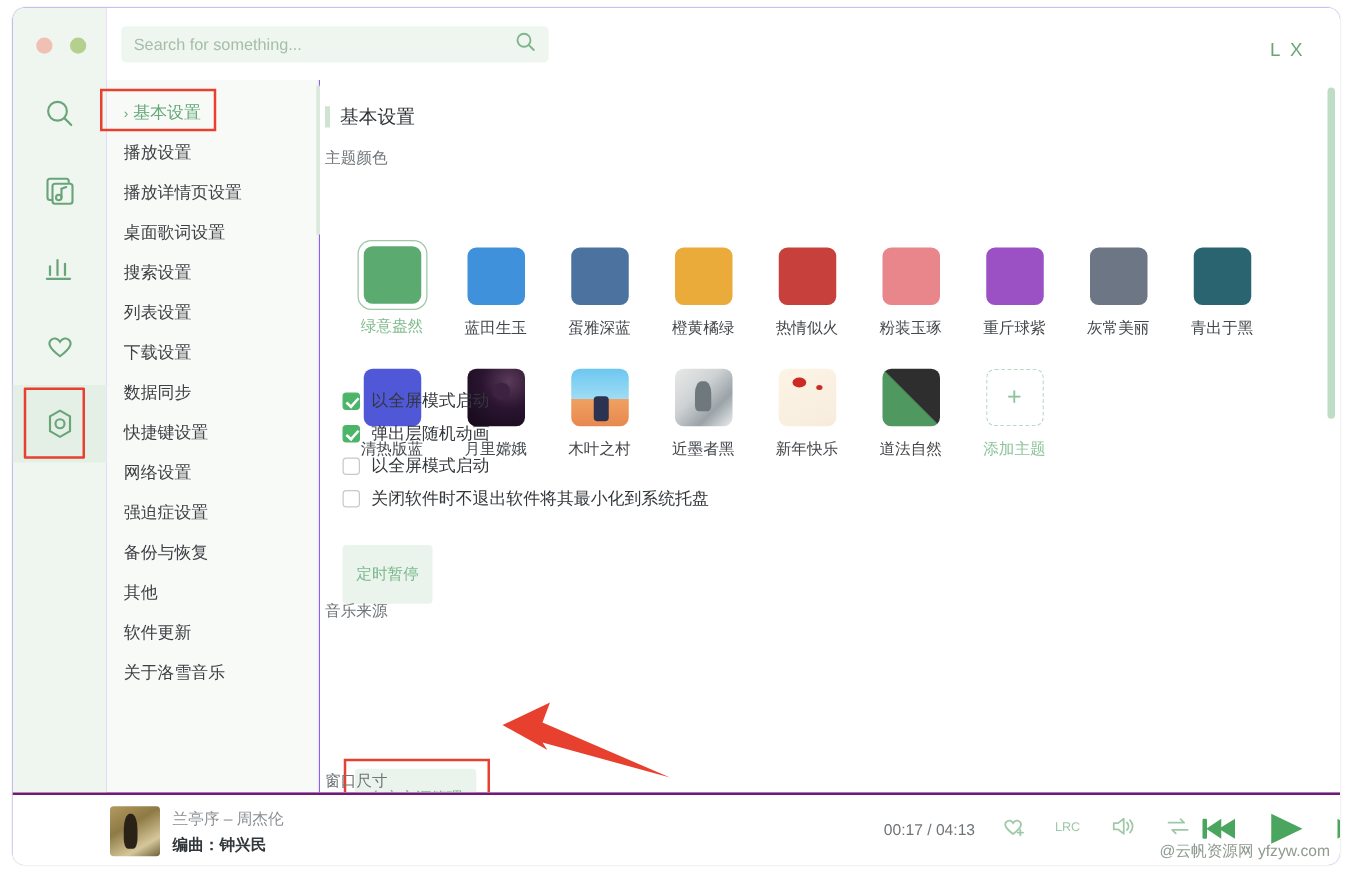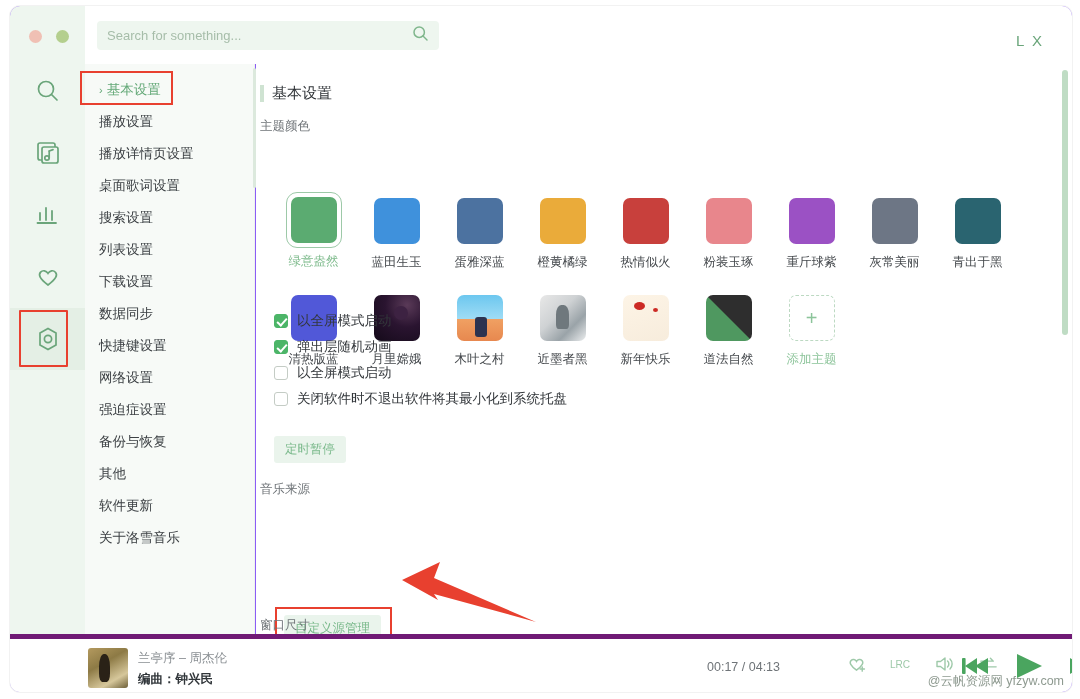--- a/index.html
+++ b/index.html
@@ -247,21 +247,21 @@
     border-width: 0 2px 2px 0;
     transform: rotate(42deg);
   }
   .check-label { font-size: 13.5px; color: #33373b; }
 
   .ghost-btn {
     display: inline-block;
     background: #eaf4ec;
     color: #7ab98b;
     font-size: 12.5px;
-    padding: 5px 11px;
+    padding: 15px 11px;
     border-radius: 3px;
     border: none;
     cursor: pointer;
     font-family: "Liberation Sans", sans-serif;
   }
   .btn-wrap { position: absolute; }
   .btn-wrap.boxed::after {
     content: "";
     position: absolute;
     left: -9px; top: -8px; width: 113px; height: 40px;
@@ -285,21 +285,21 @@
     background: #bfdcc4;
     border-radius: 4px;
   }
 
   
   .player {
     position: absolute;
     left: 0; bottom: 0;
     width: 1062px; height: 58px;
     background: #ffffff;
-    border-top: 5px solid #701a75;
+    border-top: 2px solid #701a75;
   }
   .cover {
     position: absolute;
     left: 78px; top: 9px;
     width: 40px; height: 40px;
     border-radius: 3px;
     background: linear-gradient(150deg,#b49a5f 0%,#8d7a45 38%,#d6c79b 75%,#6d5f38 100%);
     overflow: hidden;
   }
   .cover::after {
@@ -310,21 +310,21 @@
     background: #2a2217;
     border-radius: 45% 45% 30% 30%;
   }
   .track-meta { position: absolute; left: 128px; top: 11px; }
   .track-title { font-size: 12.5px; color: #8a8f93; margin-bottom: 4px; }
   .track-sub { font-size: 12.5px; color: #31363a; font-weight: bold; font-family: Liberation Mono, monospace; }
 
   .time { position: absolute; left: 697px; top: 21px; font-size: 12.5px; color: #6f7478; }
 
   .player-icons {
-    position: absolute; left: 836px; top: 14px;
+    position: absolute; left: 790px; top: 14px;
     display: flex; align-items: center; gap: 22px; text-align: right;
   }
   .player-ctrls {
     position: absolute; left: 950px; top: 12px;
     display: flex; align-items: center; gap: 22px;
   }
   .watermark {
     position: absolute; right: 8px; bottom: 2px;
     font-size: 12.5px; color: #8e9a90;
   }

